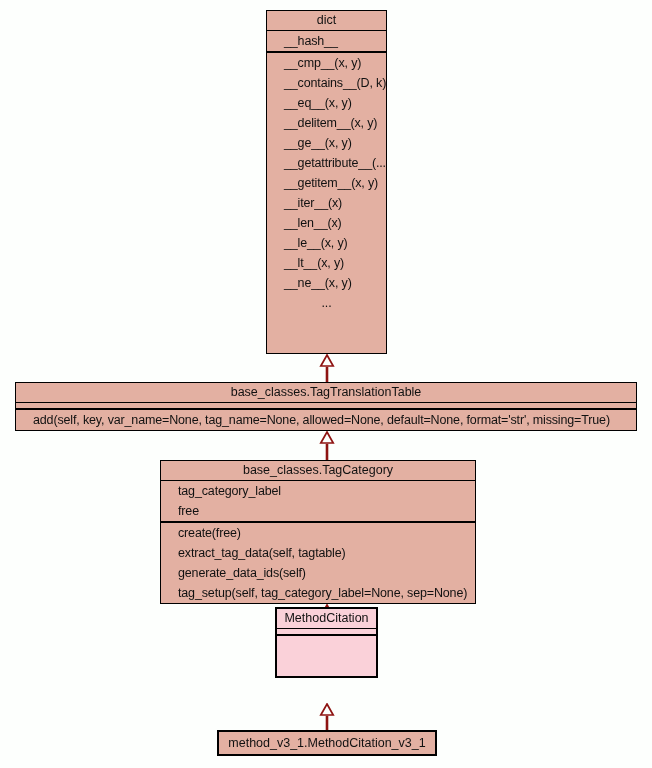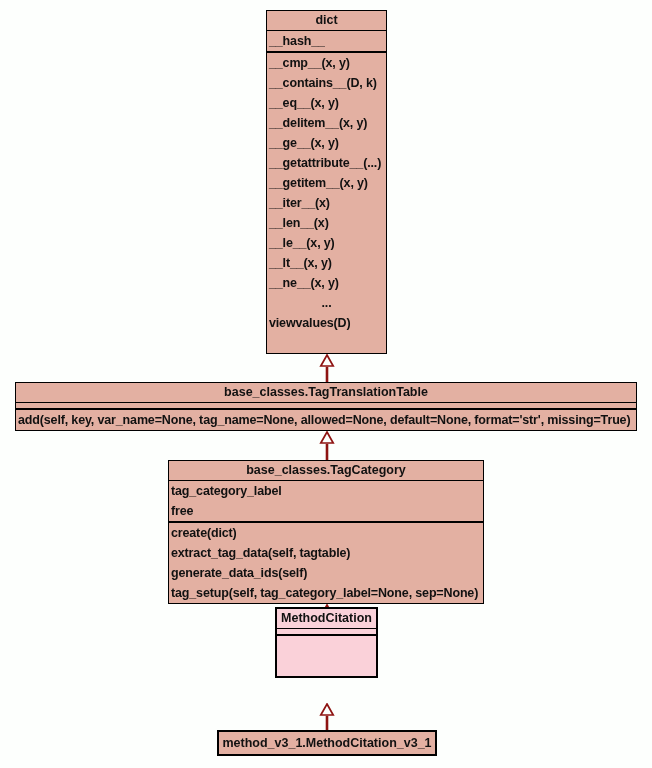--- a/index.html
+++ b/index.html
@@ -6,21 +6,20 @@
   body {
     font-family: "Liberation Sans", "DejaVu Sans", sans-serif;
     background: var(--bg, #fdfffd);
   }
   .canvas {
     position: relative;
     width: 652px;
     height: 768px;
     background: var(--bg, #fdfffd);
     overflow: hidden;
-    font-weight: bold;
   }
   .uml-class {
     position: absolute;
     box-sizing: border-box;
     border: 1px solid #000;
     background: var(--node-fill, #e3b0a2);
     font-size: 12.5px;
     color: #111;
     overflow: hidden;
   }
@@ -41,21 +40,21 @@
     line-height: 22px;
   }
   .compartment { box-sizing: border-box; }
   .compartment.attrs {
     border-bottom: 2px solid #000;
     min-height: 7px;
   }
   .row {
     height: 20px;
     line-height: 20px;
-    padding: 0 2px;
+    padding: 0 17px;
     white-space: nowrap;
     overflow: hidden;
     letter-spacing: -0.15px;
   }
   .row.ellipsis { text-align: center; }
   .arrow {
     position: absolute;
     width: 16px;
     color: var(--arrow-color, #8e1412);
     line-height: 0;
@@ -79,21 +78,20 @@
         <div class="row">__delitem__(x, y)</div>
         <div class="row">__ge__(x, y)</div>
         <div class="row">__getattribute__(...)</div>
         <div class="row">__getitem__(x, y)</div>
         <div class="row">__iter__(x)</div>
         <div class="row">__len__(x)</div>
         <div class="row">__le__(x, y)</div>
         <div class="row">__lt__(x, y)</div>
         <div class="row">__ne__(x, y)</div>
         <div class="row ellipsis">...</div>
-        <div class="row">viewvalues(D)</div>
       </div>
   </div>
 
   <div class="arrow" style="left:319px; top:354px;">
     <svg width="16" height="28" xmlns="http://www.w3.org/2000/svg">
       <polygon points="8,1 14.2,12 1.8,12" fill="none" stroke="currentColor" stroke-width="1.7"></polygon>
       <line x1="8" y1="12.8" x2="8" y2="28" stroke="currentColor" stroke-width="2.6"></line>
     </svg>
   </div>
 
@@ -105,28 +103,28 @@
       </div>
   </div>
 
   <div class="arrow" style="left:319px; top:431px;">
     <svg width="16" height="29" xmlns="http://www.w3.org/2000/svg">
       <polygon points="8,1 14.2,12 1.8,12" fill="none" stroke="currentColor" stroke-width="1.7"></polygon>
       <line x1="8" y1="12.8" x2="8" y2="29" stroke="currentColor" stroke-width="2.6"></line>
     </svg>
   </div>
 
-  <div class="uml-class" style="left:168px; top:460px; width:316px; height:144px;">
+  <div class="uml-class" style="left:160px; top:460px; width:316px; height:144px;">
     <div class="title">base_classes.TagCategory</div>
     <div class="compartment attrs">
         <div class="row">tag_category_label</div>
         <div class="row">free</div>
       </div>
     <div class="compartment methods">
-        <div class="row">create(dict)</div>
+        <div class="row">create(free)</div>
         <div class="row">extract_tag_data(self, tagtable)</div>
         <div class="row">generate_data_ids(self)</div>
         <div class="row">tag_setup(self, tag_category_label=None, sep=None)</div>
       </div>
   </div>
 
   <div class="arrow" style="left:319px; top:604px;">
     <svg width="16" height="28" xmlns="http://www.w3.org/2000/svg">
       <polygon points="8,1 14.2,12 1.8,12" fill="none" stroke="currentColor" stroke-width="1.7"></polygon>
       <line x1="8" y1="12.8" x2="8" y2="28" stroke="currentColor" stroke-width="2.6"></line>

